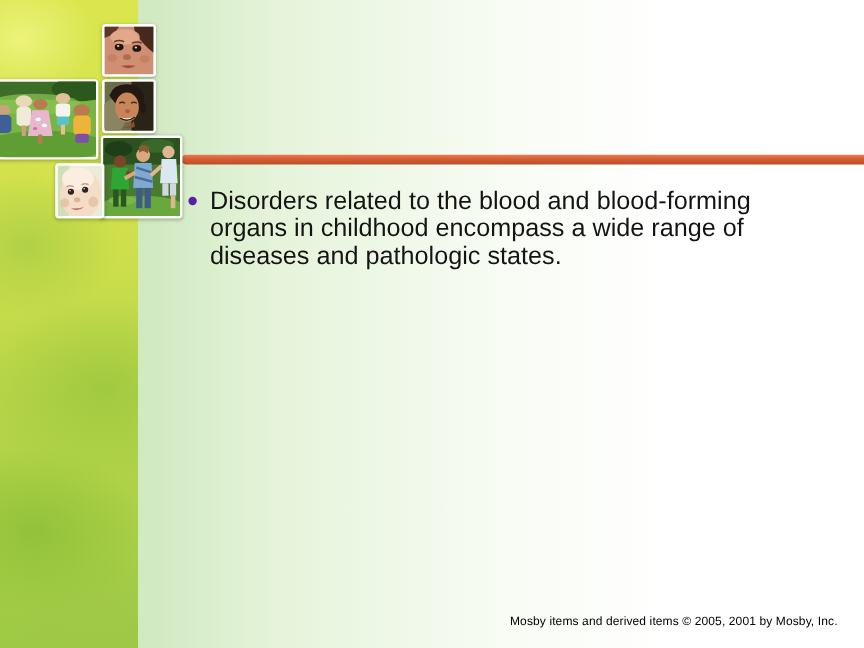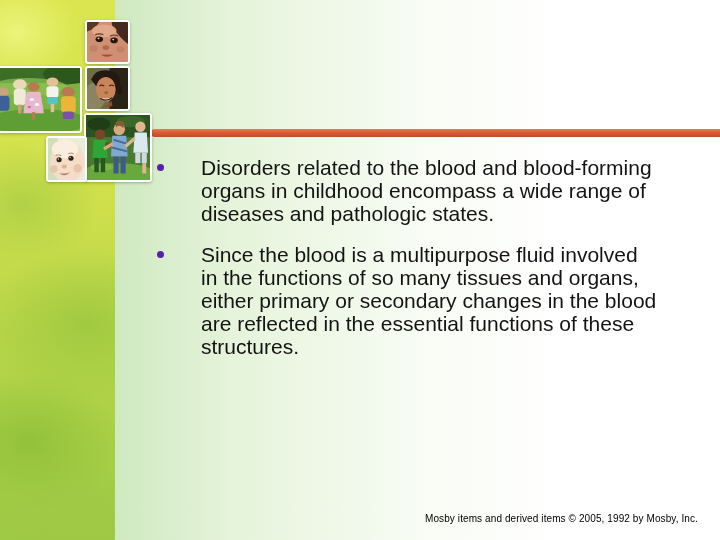--- a/index.html
+++ b/index.html
@@ -47,21 +47,21 @@
     position:absolute;left:155px;top:156px;width:565px;
     list-style:none;margin:0;padding:0;
     font-size:21px;line-height:23px;color:#141414;
   }
   .bullets li{position:relative;padding-left:20px;margin:0 0 18px 0;}
   .bullets li:nth-child(2){margin-bottom:13px;}
   .bullet-dot{
     position:absolute;left:2px;top:8px;width:7px;height:7px;border-radius:50%;
     background:#5a1fa8;
   }
-  .bullet-text{white-space:pre;display:block;margin-left:26px;}
+  .bullet-text{white-space:pre;display:block;}
   .footer{
     position:absolute;right:22px;top:513px;font-size:10px;color:#000;
     letter-spacing:0.1px;
   }
 </style>
 </head>
 <body>
 
 <div class="slide">
 
@@ -189,25 +189,17 @@
     </svg>
   </div>
 
   <ul class="bullets">
     <li>
       <span class="bullet-dot"></span>
       <span class="bullet-text">Disorders related to the blood and blood-forming
 organs in childhood encompass a wide range of
 diseases and pathologic states.</span>
     </li>
-    <li>
-      <span class="bullet-dot"></span>
-      <span class="bullet-text">Since the blood is a multipurpose fluid involved
-in the functions of so many tissues and organs,
-either primary or secondary changes in the blood
-are reflected in the essential functions of these
-structures.</span>
-    </li>
   </ul>
 
-  <div class="footer">Mosby items and derived items © 2005, 1992 by Mosby, Inc.</div>
+  <div class="footer">Mosby items and derived items © 2005, 2001 by Mosby, Inc.</div>
 
 </div>
 
 </body></html>

